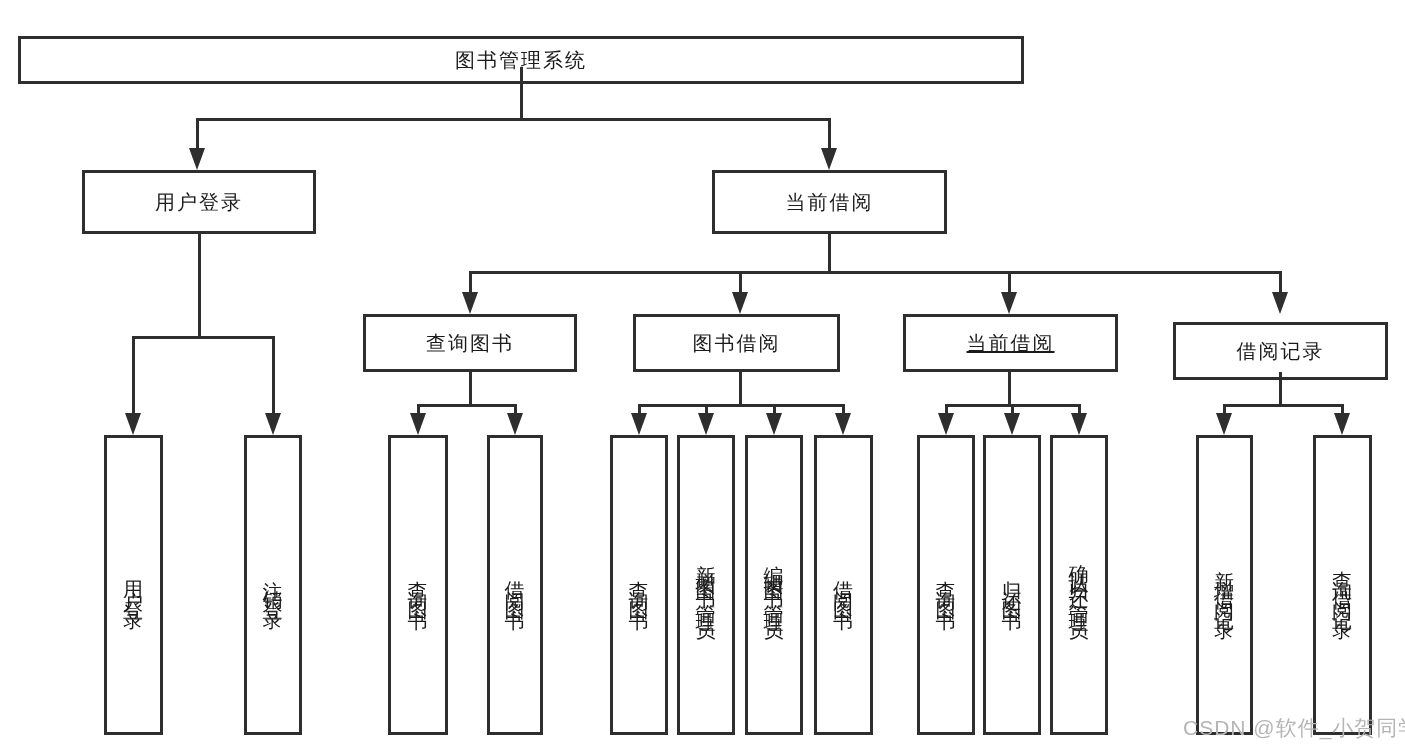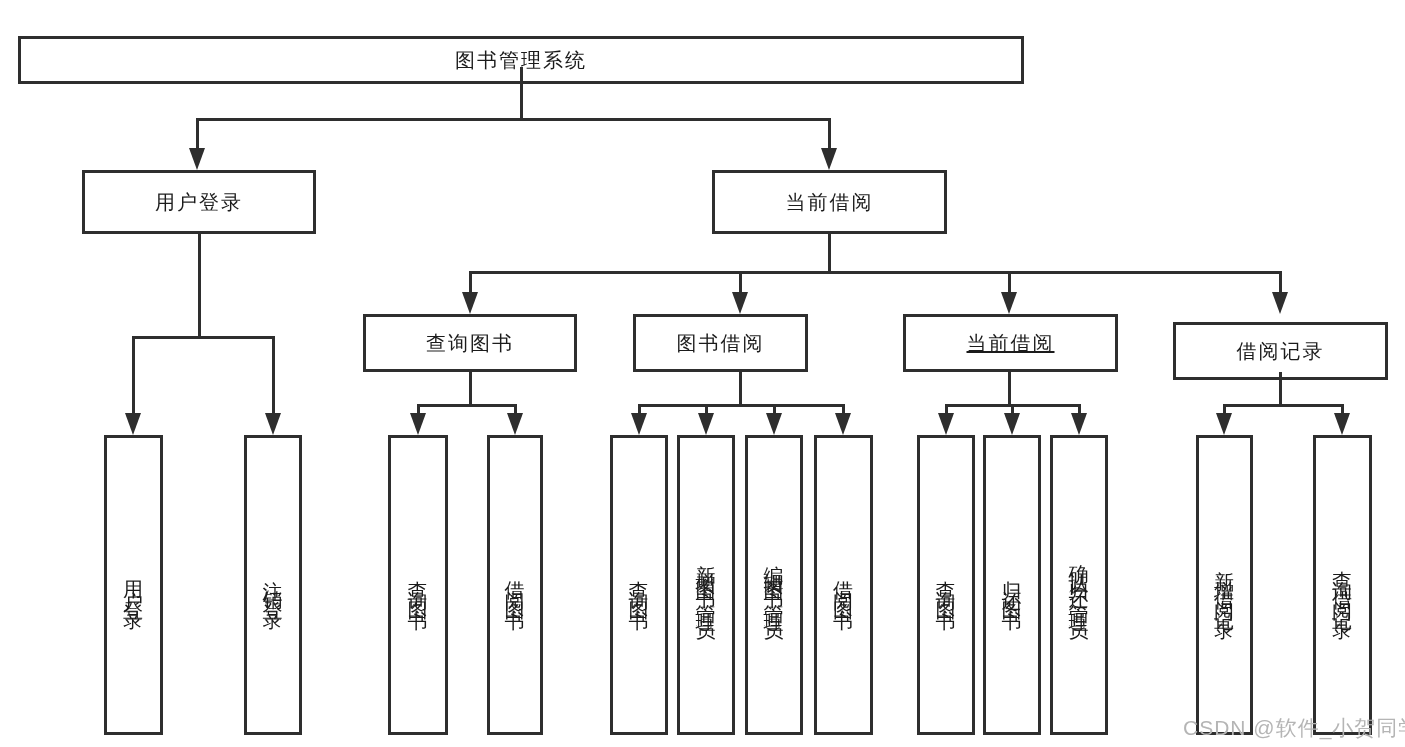--- a/index.html
+++ b/index.html
@@ -71,21 +71,21 @@
   <div class="vline" style="left:1008px;top:271px;height:21px;"></div>
   <div class="vline" style="left:1279px;top:271px;height:21px;"></div>
   <div class="arrow" style="left:462px;top:292px;"></div>
   <div class="arrow" style="left:732px;top:292px;"></div>
   <div class="arrow" style="left:1001px;top:292px;"></div>
   <div class="arrow" style="left:1272px;top:292px;"></div>
 
   <div class="node hbox" style="left:363px;top:314px;width:214px;height:58px;">
     <span>查询图书</span>
   </div>
-  <div class="node hbox" style="left:633px;top:314px;width:175px;height:58px;">
+  <div class="node hbox" style="left:633px;top:314px;width:207px;height:58px;">
     <span>图书借阅</span>
   </div>
   <div class="node hbox" style="left:903px;top:314px;width:215px;height:58px;text-decoration:underline;">
     <span>当前借阅</span>
   </div>
   <div class="node hbox" style="left:1173px;top:314px;width:215px;height:58px;margin-top:8px;">
     <span>借阅记录</span>
   </div>
 
   <div class="vline" style="left:469px;top:372px;height:33px;"></div>

